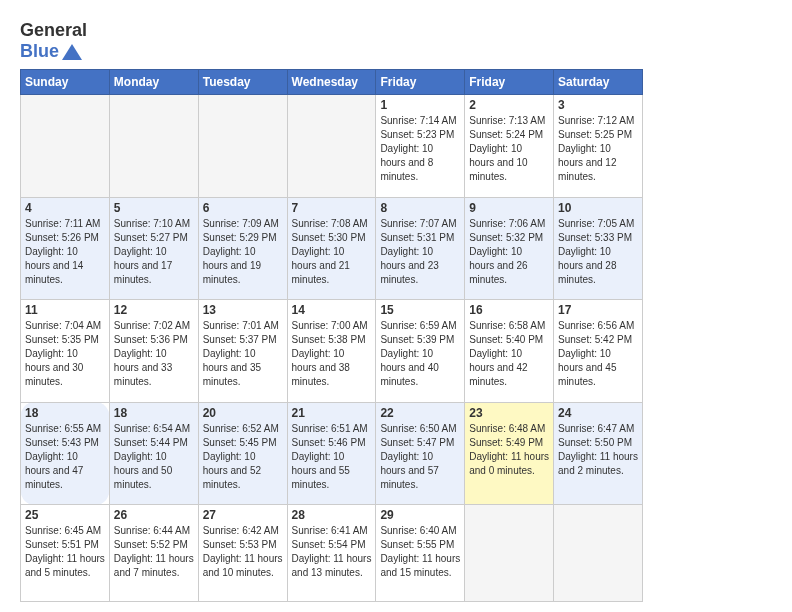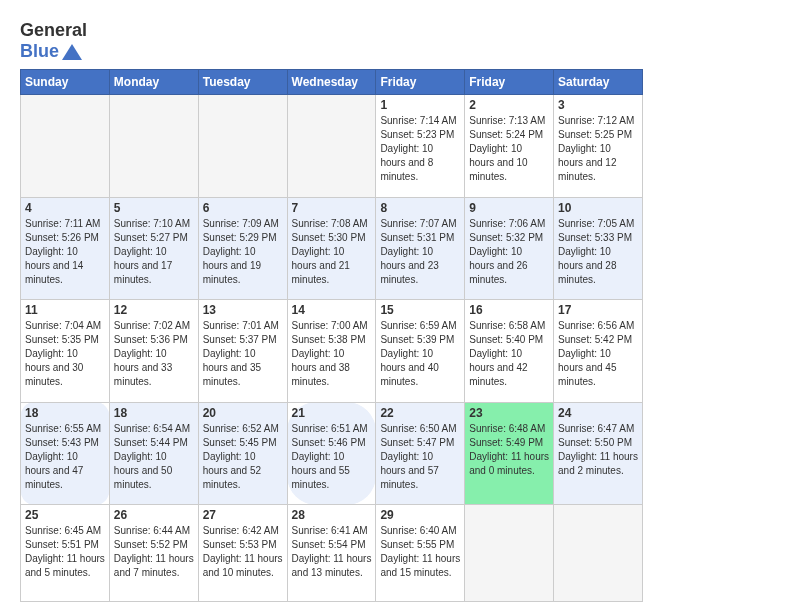--- a/index.html
+++ b/index.html
@@ -210,29 +210,29 @@
             <div class="day-info">Sunrise: 6:55 AM<br>Sunset: 5:43 PM<br>Daylight: 10 hours and 47 minutes.</div>
           </td>
           <td style="background: rgb(234, 240, 251);">
             <div class="day-num">18</div>
             <div class="day-info">Sunrise: 6:54 AM<br>Sunset: 5:44 PM<br>Daylight: 10 hours and 50 minutes.</div>
           </td>
           <td style="background: rgb(234, 240, 251); margin-left: 48px;">
             <div class="day-num">20</div>
             <div class="day-info">Sunrise: 6:52 AM<br>Sunset: 5:45 PM<br>Daylight: 10 hours and 52 minutes.</div>
           </td>
-          <td style="background: rgb(234, 240, 251); border-radius: 30px;">
+          <td style="background: rgb(234, 240, 251);">
             <div class="day-num">21</div>
             <div class="day-info">Sunrise: 6:51 AM<br>Sunset: 5:46 PM<br>Daylight: 10 hours and 55 minutes.</div>
           </td>
           <td style="background: rgb(234, 240, 251);">
             <div class="day-num">22</div>
             <div class="day-info">Sunrise: 6:50 AM<br>Sunset: 5:47 PM<br>Daylight: 10 hours and 57 minutes.</div>
           </td>
-          <td style="background: #86efac;">
+          <td style="background: #fef9c3;">
             <div class="day-num">23</div>
             <div class="day-info">Sunrise: 6:48 AM<br>Sunset: 5:49 PM<br>Daylight: 11 hours and 0 minutes.</div>
           </td>
           <td style="background: rgb(234, 240, 251);">
             <div class="day-num">24</div>
             <div class="day-info">Sunrise: 6:47 AM<br>Sunset: 5:50 PM<br>Daylight: 11 hours and 2 minutes.</div>
           </td>
         </tr>
         <tr>
           <td>

